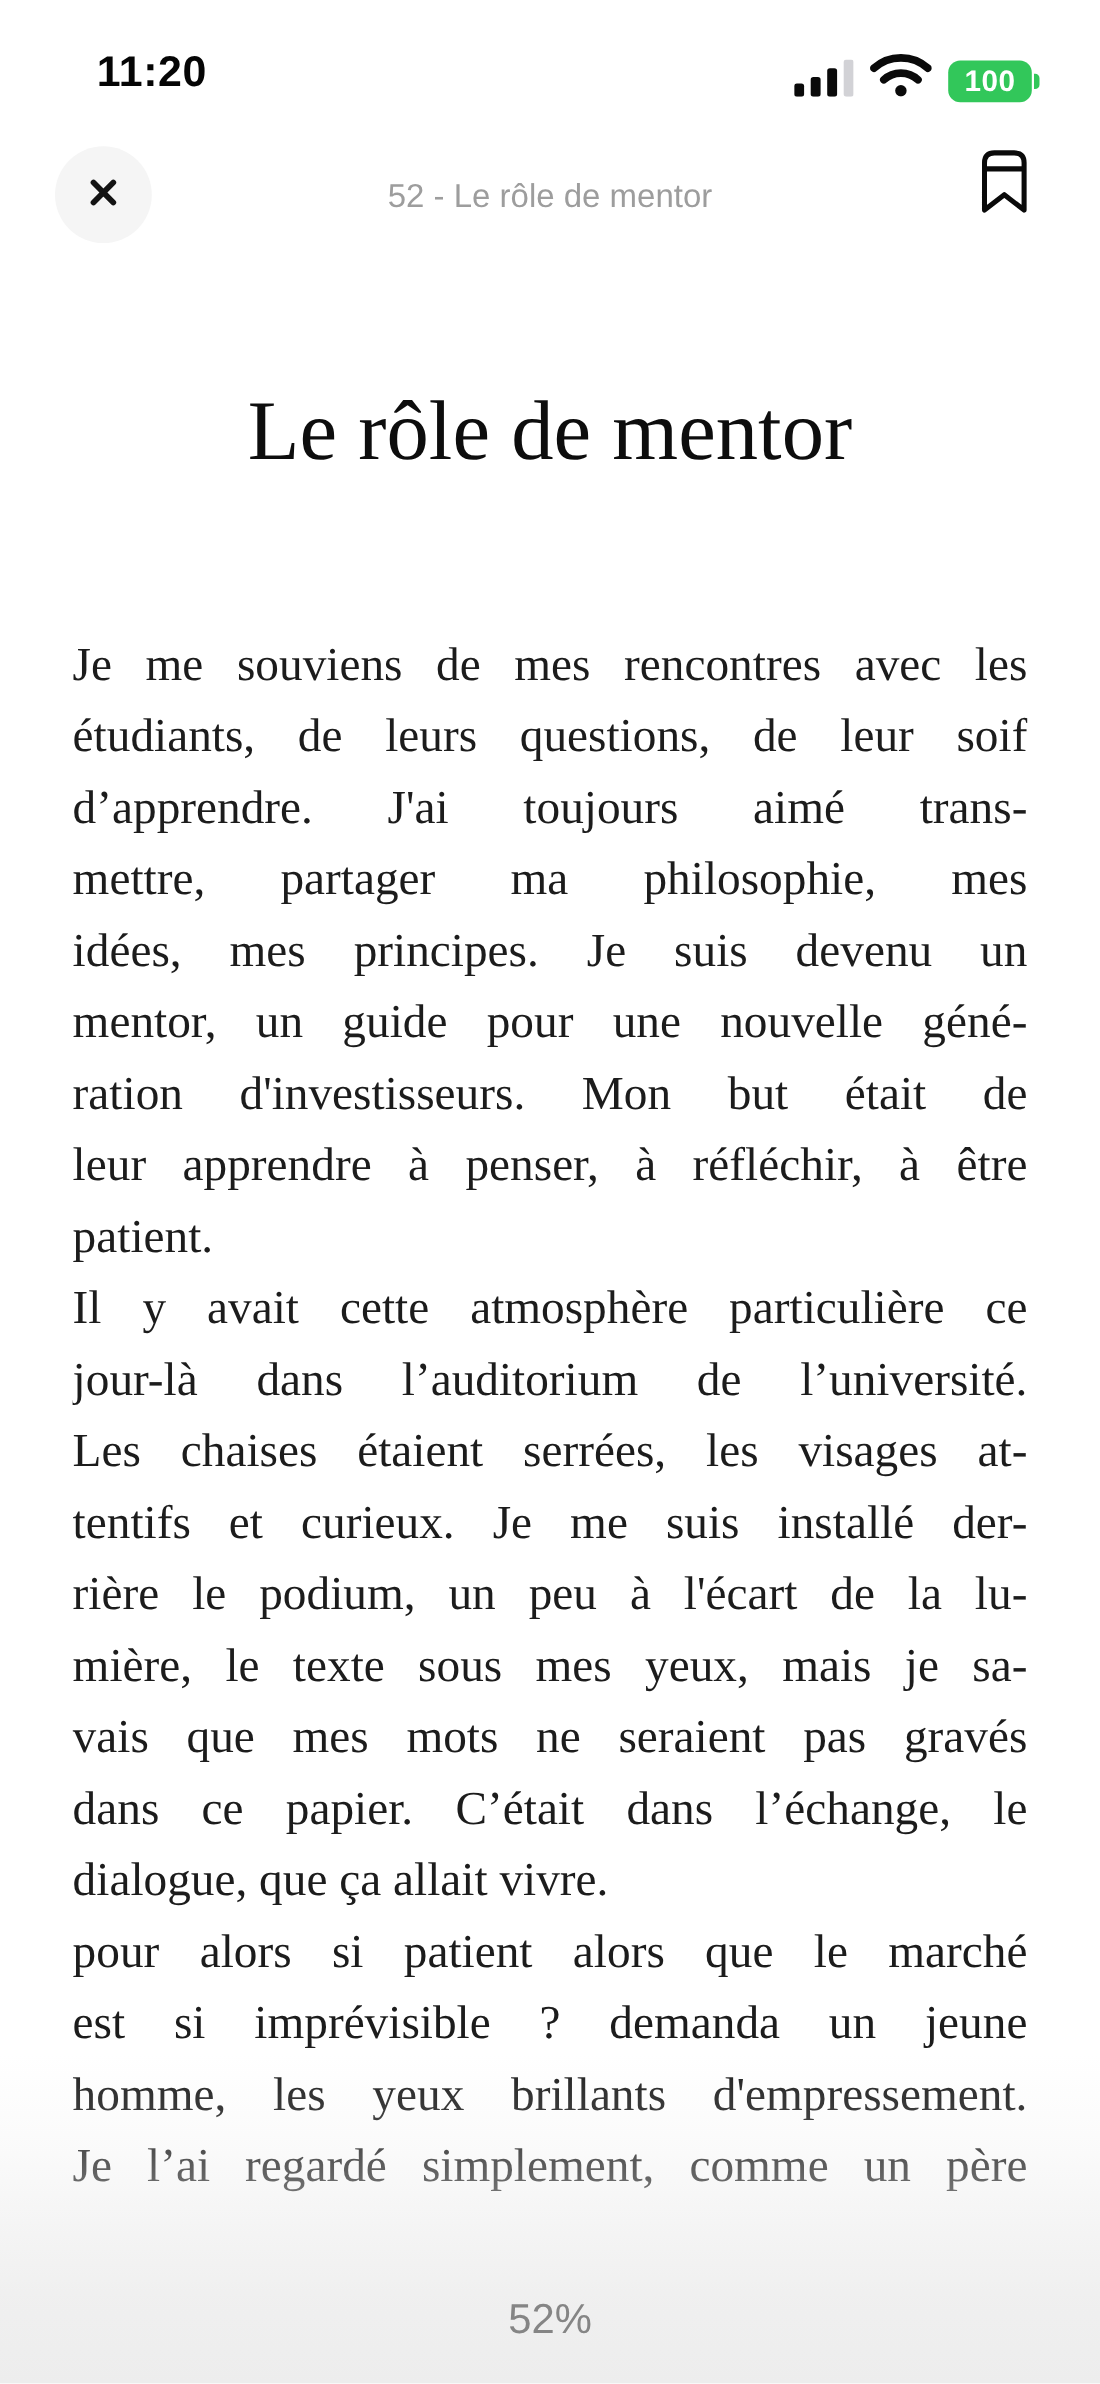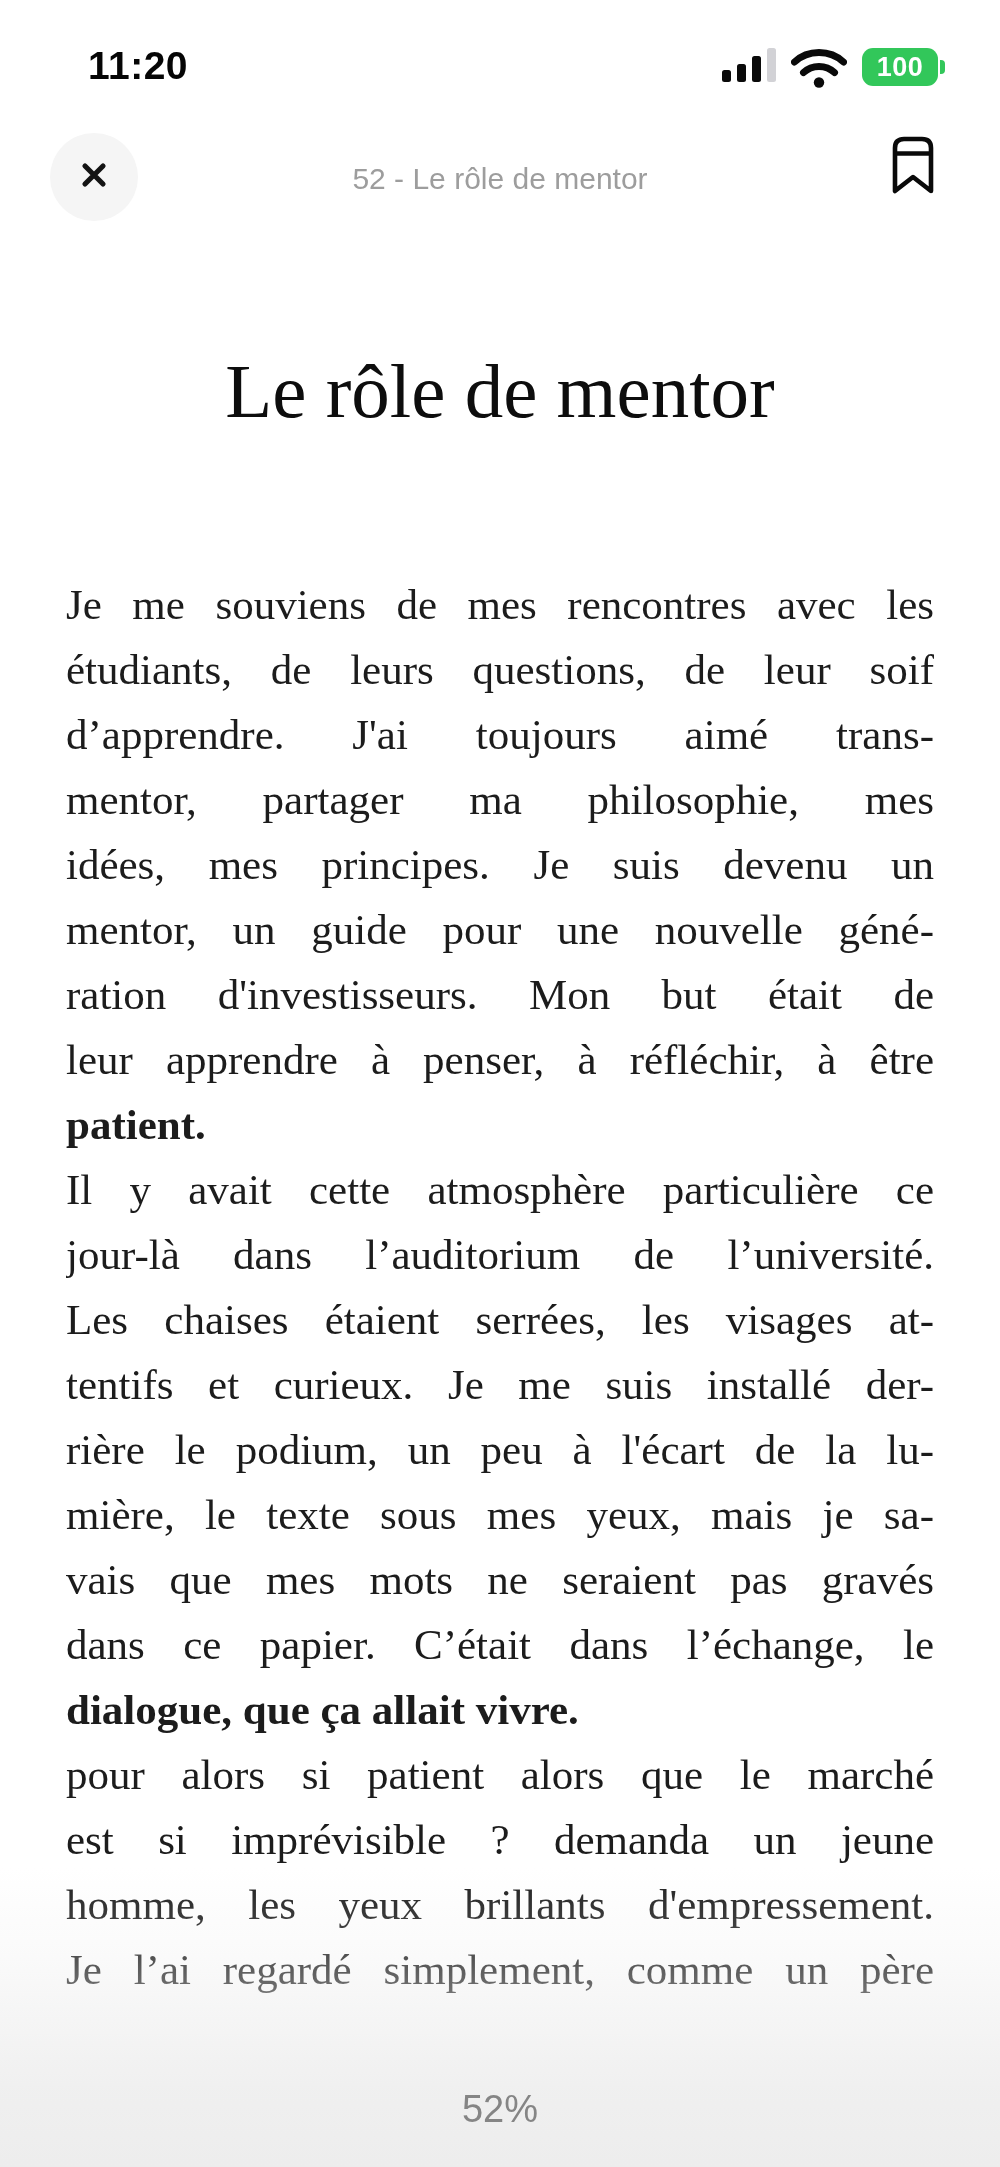--- a/index.html
+++ b/index.html
@@ -12,21 +12,21 @@
 
   
   .status-bar { position:absolute; top:0; left:0; right:0; height:112px; }
   .time {
     position:absolute; left:72px; top:44px; width:132px;
     text-align:center; font-size:39px; font-weight:700;
     letter-spacing:.5px; color:#050505;
   }
   .status-icons {
     position:absolute; right:62px; top:48px;
-    display:flex; align-items:flex-start; gap:15px;
+    display:flex; align-items:flex-end; gap:15px;
   }
   .battery {
     position:relative; width:76px; height:38px; border-radius:11px;
     background:#32c75a; display:flex; align-items:center; justify-content:center;
   }
   .battery-num { color:#ffffff; font-size:27px; font-weight:700; letter-spacing:.5px; }
   .battery-nub {
     position:absolute; right:-7px; top:12px; width:5px; height:14px;
     border-radius:0 4px 4px 0; background:#32c75a;
   }
@@ -56,21 +56,21 @@
   }
   .body-text {
     position:absolute; top:572px; left:66px; width:868px;
     font-family:"Liberation Serif","DejaVu Serif",serif;
     font-size:43px; color:#1c1c1c;
   }
   .line {
     height:65px; line-height:65px; overflow:hidden;
     text-align:justify; text-align-last:justify;
   }
-  .line.end { text-align-last:left;font-weight:bold; }
+  .line.end { text-align-last:left; }
 
   
   .fade-overlay {
     position:absolute; left:0; right:0; bottom:0; height:300px; z-index:5;
     background:linear-gradient(180deg,
       rgba(236,236,236,0) 0%,
       rgba(236,236,236,0.26) 30%,
       rgba(236,236,236,0.62) 58%,
       rgba(236,236,236,0.82) 75%,
       rgba(236,236,236,0.95) 100%);
@@ -129,21 +129,21 @@
       </span>
     </div>
   </div>
 
   <div>
     <h1 class="chapter-title">Le rôle de mentor</h1>
     <div class="body-text">
         <div class="line">Je me souviens de mes rencontres avec les</div>
         <div class="line">étudiants, de leurs questions, de leur soif</div>
         <div class="line">d’apprendre. J'ai toujours aimé trans-</div>
-        <div class="line">mentor, partager ma philosophie, mes</div>
+        <div class="line">mettre, partager ma philosophie, mes</div>
         <div class="line">idées, mes principes. Je suis devenu un</div>
         <div class="line">mentor, un guide pour une nouvelle géné-</div>
         <div class="line">ration d'investisseurs. Mon but était de</div>
         <div class="line">leur apprendre à penser, à réfléchir, à être</div>
         <div class="line end">patient.</div>
         <div class="line">Il y avait cette atmosphère particulière ce</div>
         <div class="line">jour-là dans l’auditorium de l’université.</div>
         <div class="line">Les chaises étaient serrées, les visages at-</div>
         <div class="line">tentifs et curieux. Je me suis installé der-</div>
         <div class="line">rière le podium, un peu à l'écart de la lu-</div>

